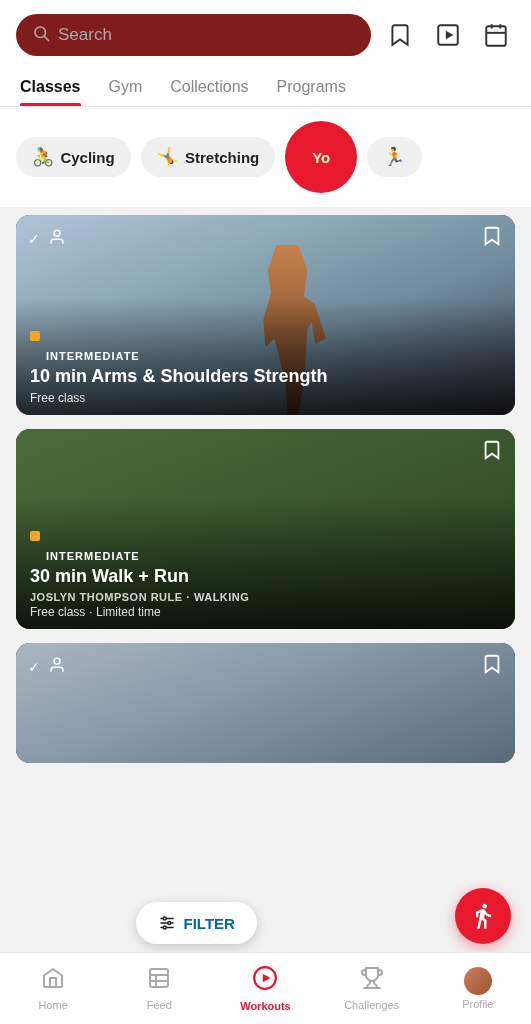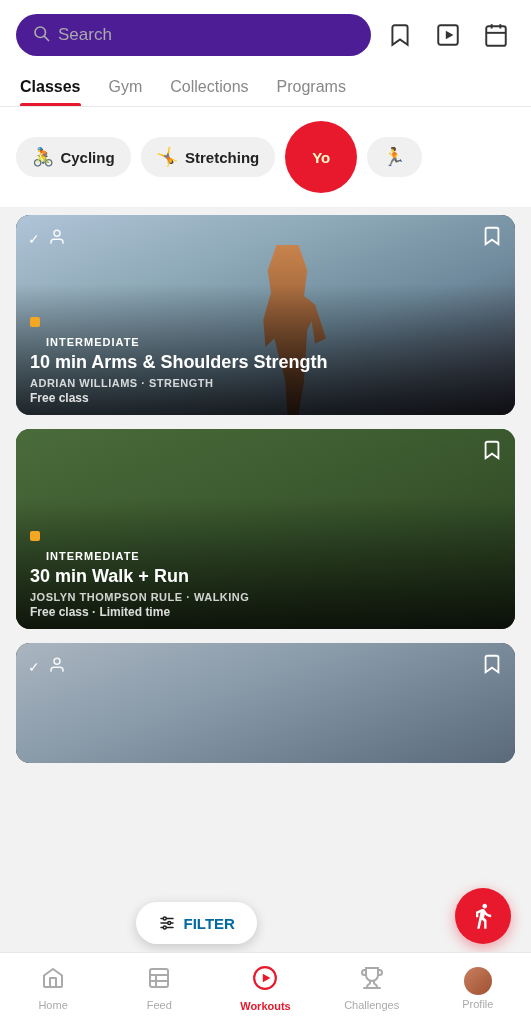--- a/index.html
+++ b/index.html
@@ -27,21 +27,21 @@
       align-items: center;
       padding: 14px 16px 10px 16px;
       gap: 10px;
       background: #fff;
     }
 
     .search-bar {
       flex: 1;
       display: flex;
       align-items: center;
-      background: #4c1d95;
+      background: #7f1d1d;
       border-radius: 24px;
       padding: 10px 16px;
       gap: 8px;
     }
 
     .search-icon-wrap {
       color: #999;
       font-size: 16px;
     }
 
@@ -284,21 +284,21 @@
       font-size: 11px;
       font-weight: 600;
       letter-spacing: 0.5px;
       text-transform: uppercase;
       margin-bottom: 2px;
     }
 
     .card-free {
       color: rgba(255,255,255,0.85);
       font-size: 12px;
-      font-weight: 700;
+      font-weight: 400;
       margin-top: 2px;
     }
 
     
     .filter-btn {
       position: fixed;
       bottom: 80px;
       left: 50%;
       transform: translateX(-130px);
       display: flex;
@@ -474,25 +474,20 @@
                 <path d="M19 21l-7-5-7 5V5a2 2 0 012-2h10a2 2 0 012 2z"></path>
               </svg>
           </span>
         </div>
         <div class="card-info">
           <div class="card-level">
             <span class="level-dot"></span>
             <span class="level-text">INTERMEDIATE</span>
           </div>
           <div class="card-title">10 min Arms &amp; Shoulders Strength</div>
-          <div class="card-subtitle">
-            <span>ADRIAN WILLIAMS</span>
-            <span> · </span>
-            <span>STRENGTH</span>
-          </div>
           <div class="card-free">Free class</div>
         </div>
       </div>
     </div>
 
     <div class="workout-card">
       <div class="card-image">
         <div class="card-bg-2"></div>
         <div class="card-top-row">
           <div class="card-top-left"></div>

